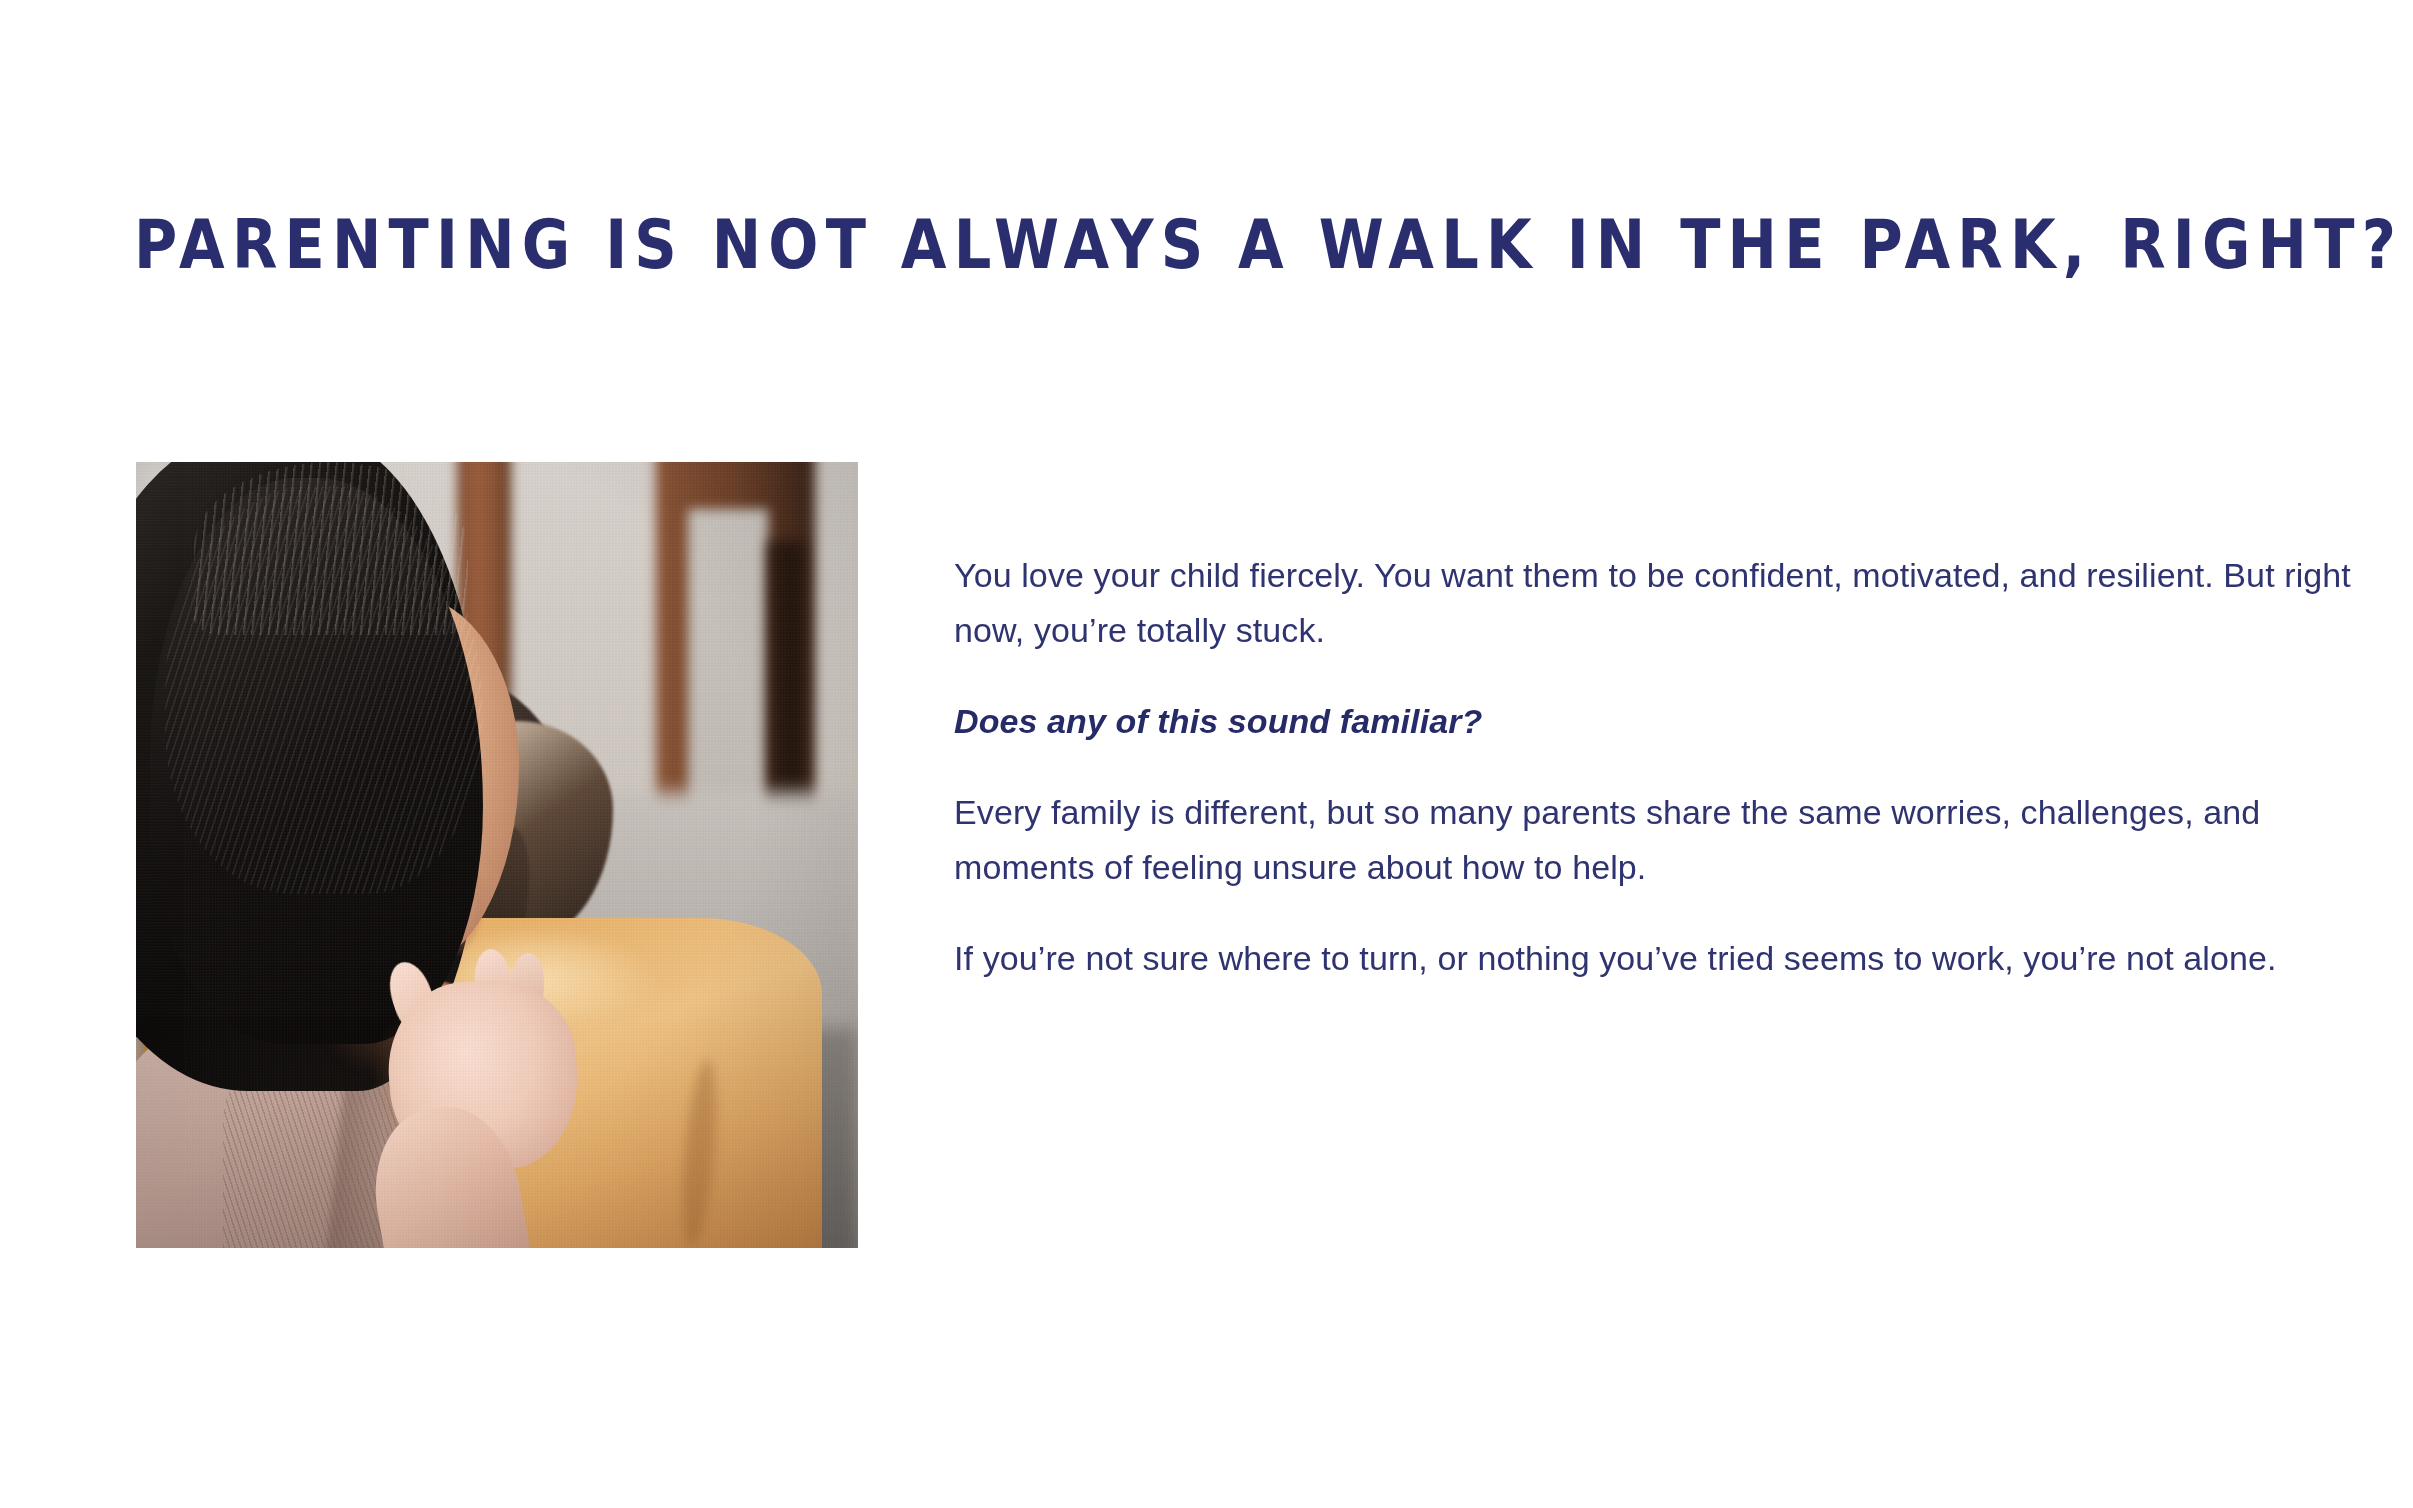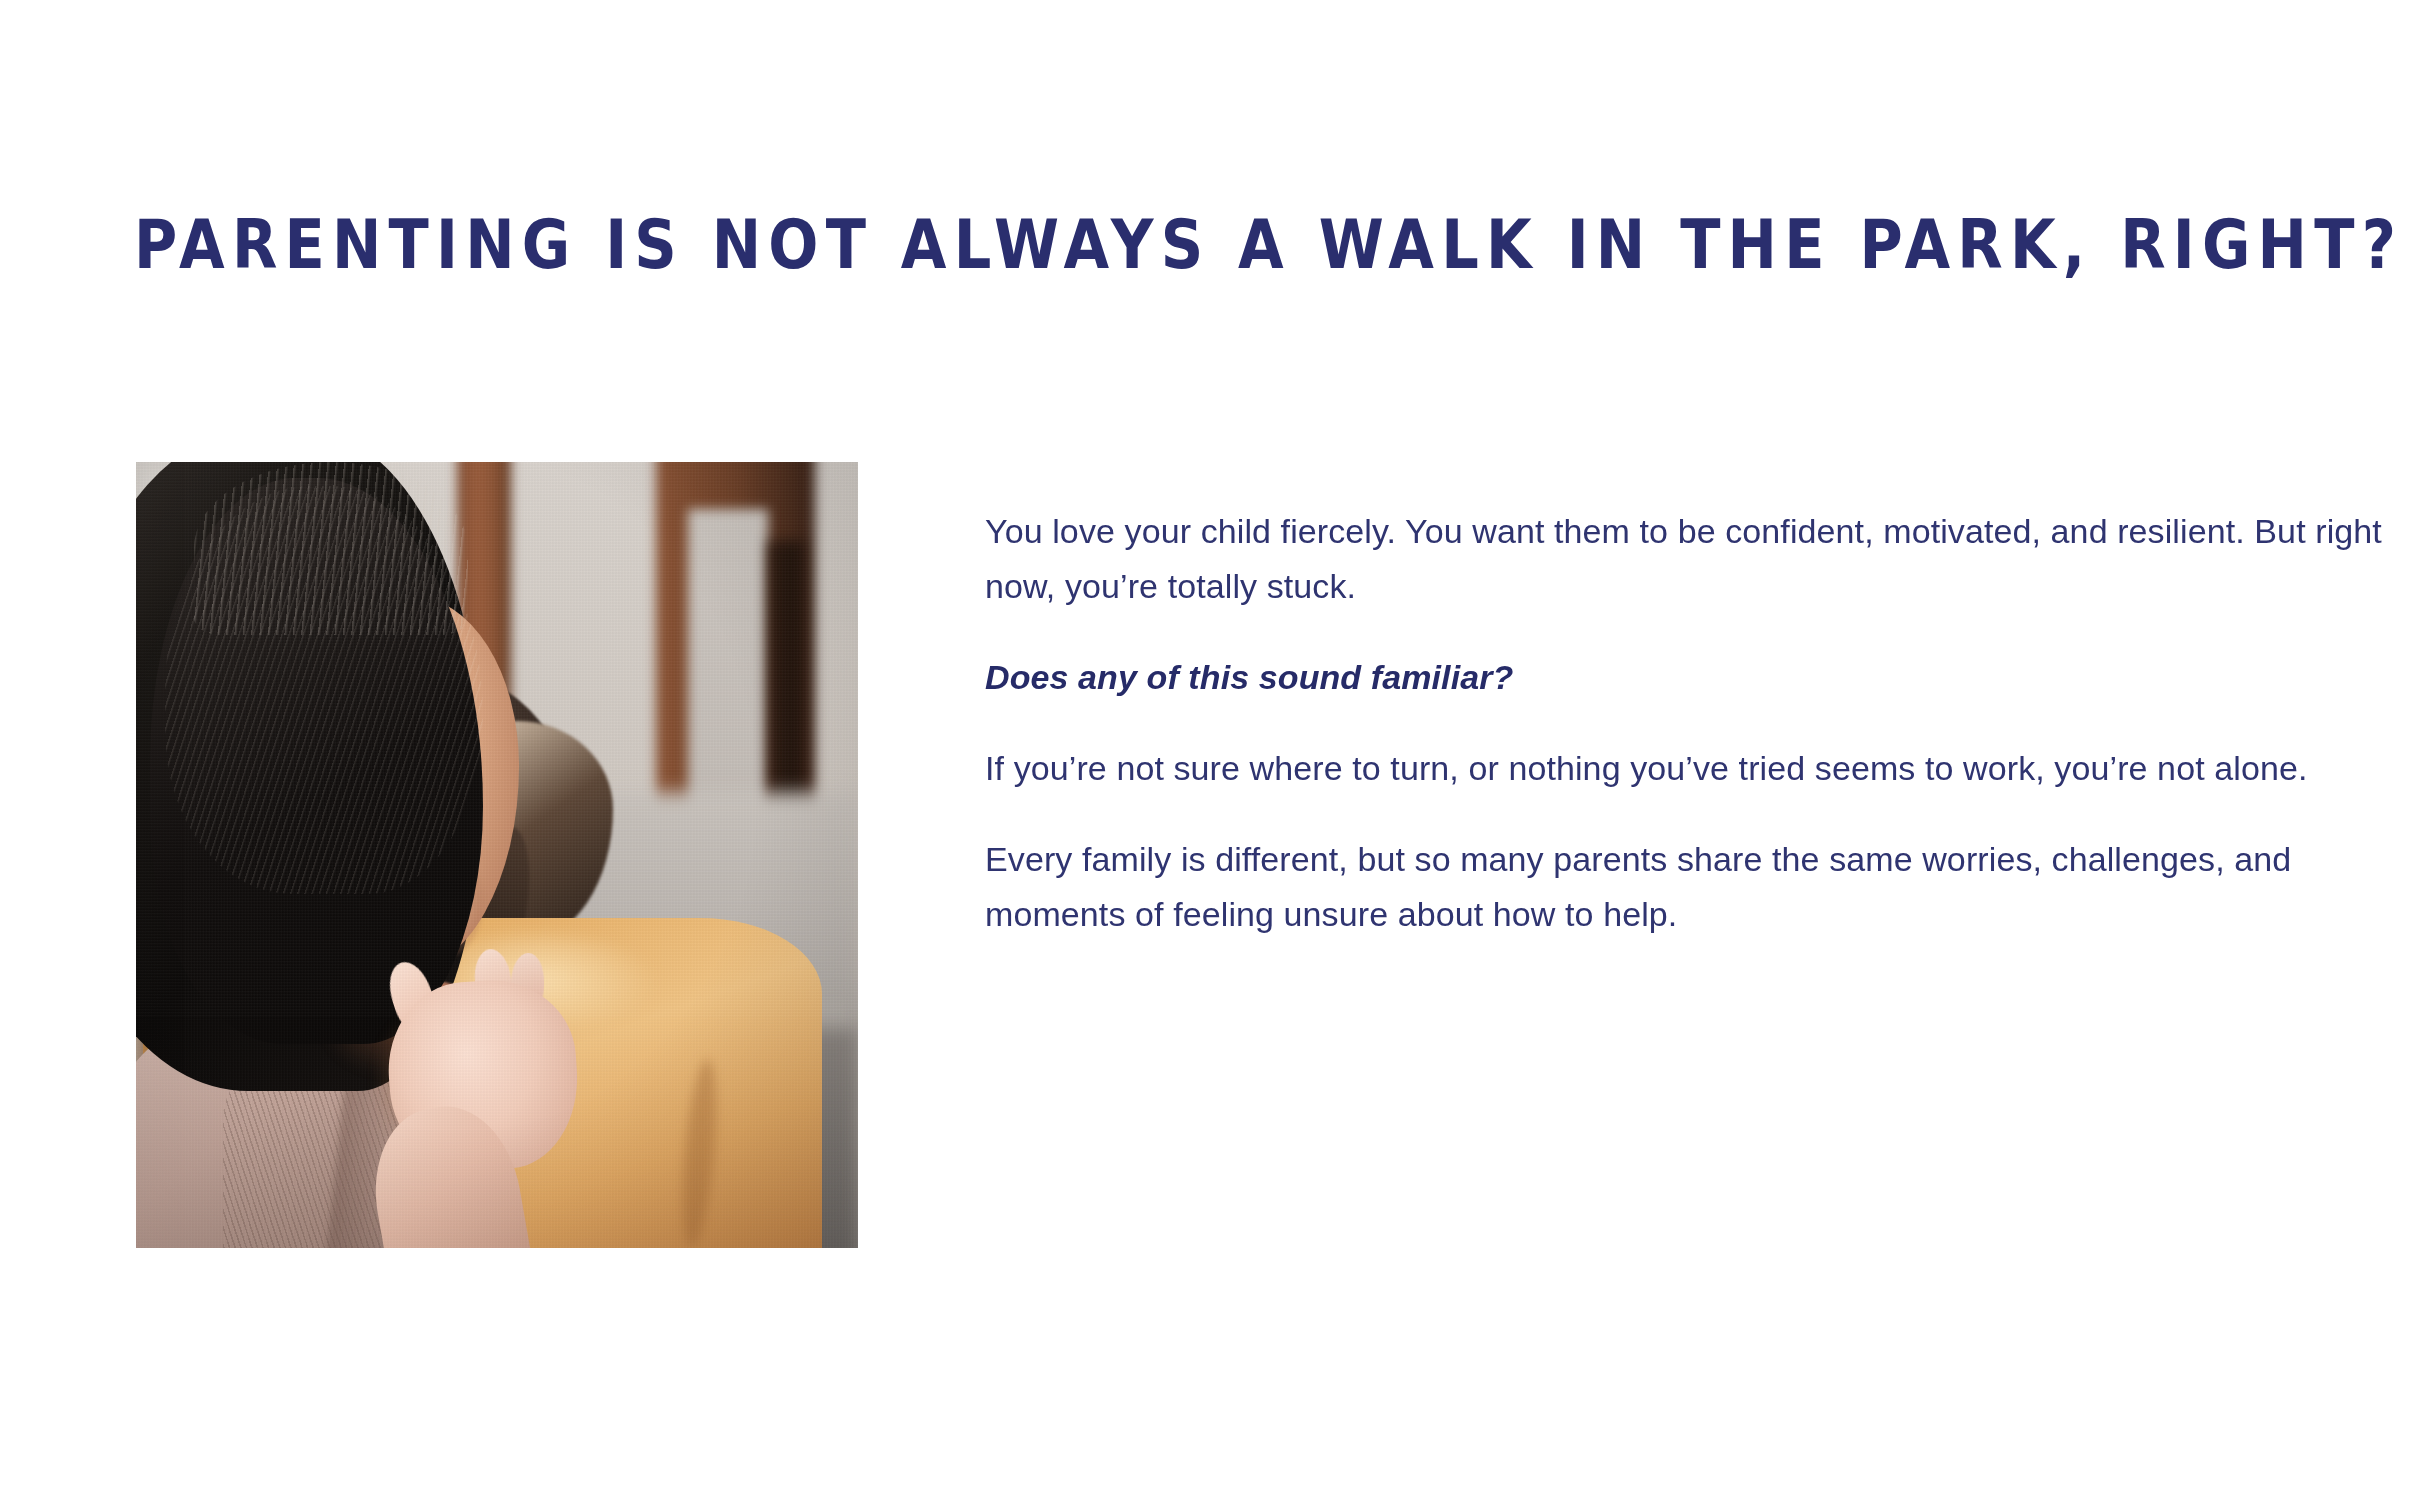--- a/index.html
+++ b/index.html
@@ -467,25 +467,24 @@
     position: absolute;
     inset: 0;
     background: radial-gradient(ellipse at 45% 42%, rgba(0,0,0,0) 52%, rgba(0,0,0,.16) 100%);
     pointer-events: none;
   }
 
   
   .text-col {
     position: absolute;
     left: 954px;
-    top: 504px;
+    top: 548px;
     width: 1410px;
     color: #2a2e6e;
     font-family: "Liberation Sans", sans-serif;
-    margin-left: 31px;
   }
   .para {
     font-size: 34px;
     line-height: 1.62;
     letter-spacing: 0.1px;
     margin: 0 0 36px 0;
     color: #2f3470;
     font-weight: 400;
   }
   .para.bold {
@@ -561,18 +560,18 @@
       <div class="forearm"></div>
 
       <div class="photo-grain"></div>
       <div class="photo-vignette"></div>
     </div>
   </div>
 
   <div class="text-col">
     <p class="para">You love your child fiercely. You want them to be confident, motivated, and resilient. But right now, you’re totally stuck.</p>
     <p class="para bold">Does any of this sound familiar?</p>
+    <p class="para">Every family is different, but so many parents share the same worries, challenges, and moments of feeling unsure about how to help.</p>
     <p class="para">If you’re not sure where to turn, or nothing you’ve tried seems to work, you’re not alone.</p>
-    <p class="para">Every family is different, but so many parents share the same worries, challenges, and moments of feeling unsure about how to help.</p>
   </div>
 
 </div>
 
 
 </body></html>

